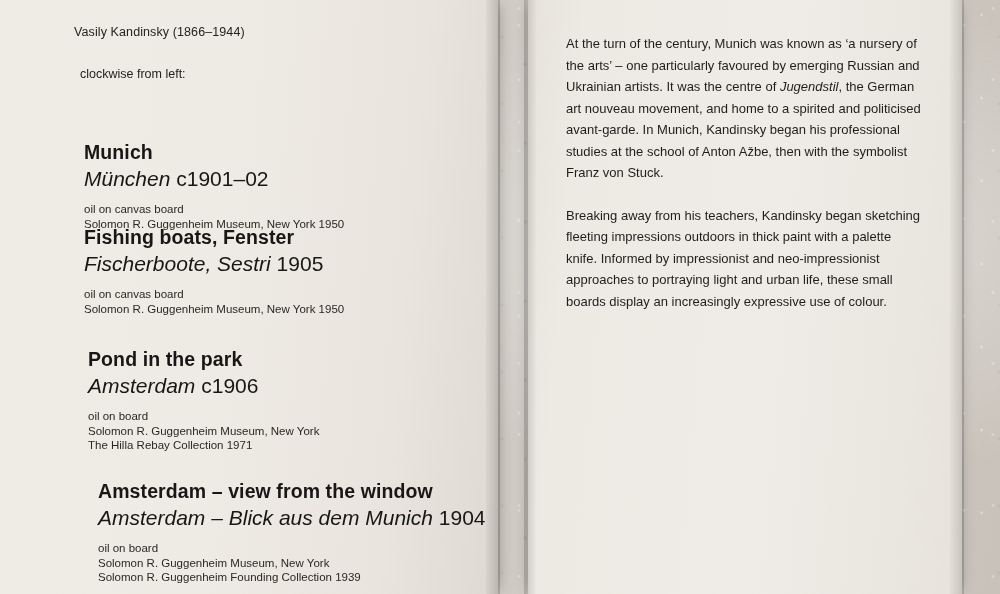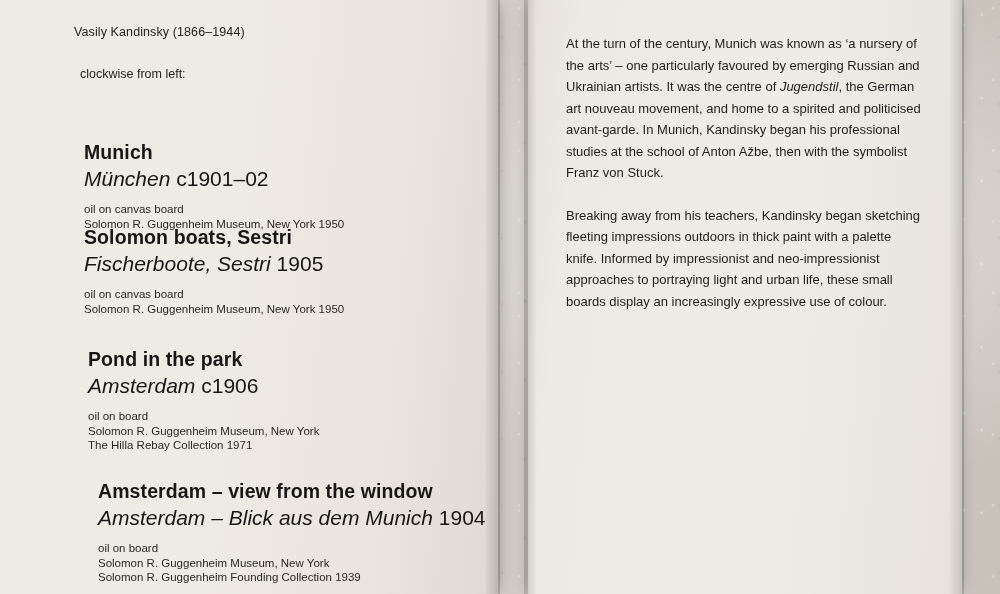--- a/index.html
+++ b/index.html
@@ -192,21 +192,21 @@
         <span>München</span>
         <span class="date">c1901–02</span>
       </div>
       <div class="credits">
         <div>oil on canvas board</div>
         <div>Solomon R. Guggenheim Museum, New York 1950</div>
       </div>
     </div>
 
     <div class="work" id="work-fishing">
-      <div class="title">Solomon boats, Sestri</div>
+      <div class="title">Fishing boats, Fenster</div>
       <div class="subtitle">
         <span>Fischerboote, Sestri</span>
         <span class="date">1905</span>
       </div>
       <div class="credits">
         <div>oil on canvas board</div>
         <div>Solomon R. Guggenheim Museum, New York 1950</div>
       </div>
     </div>
 

